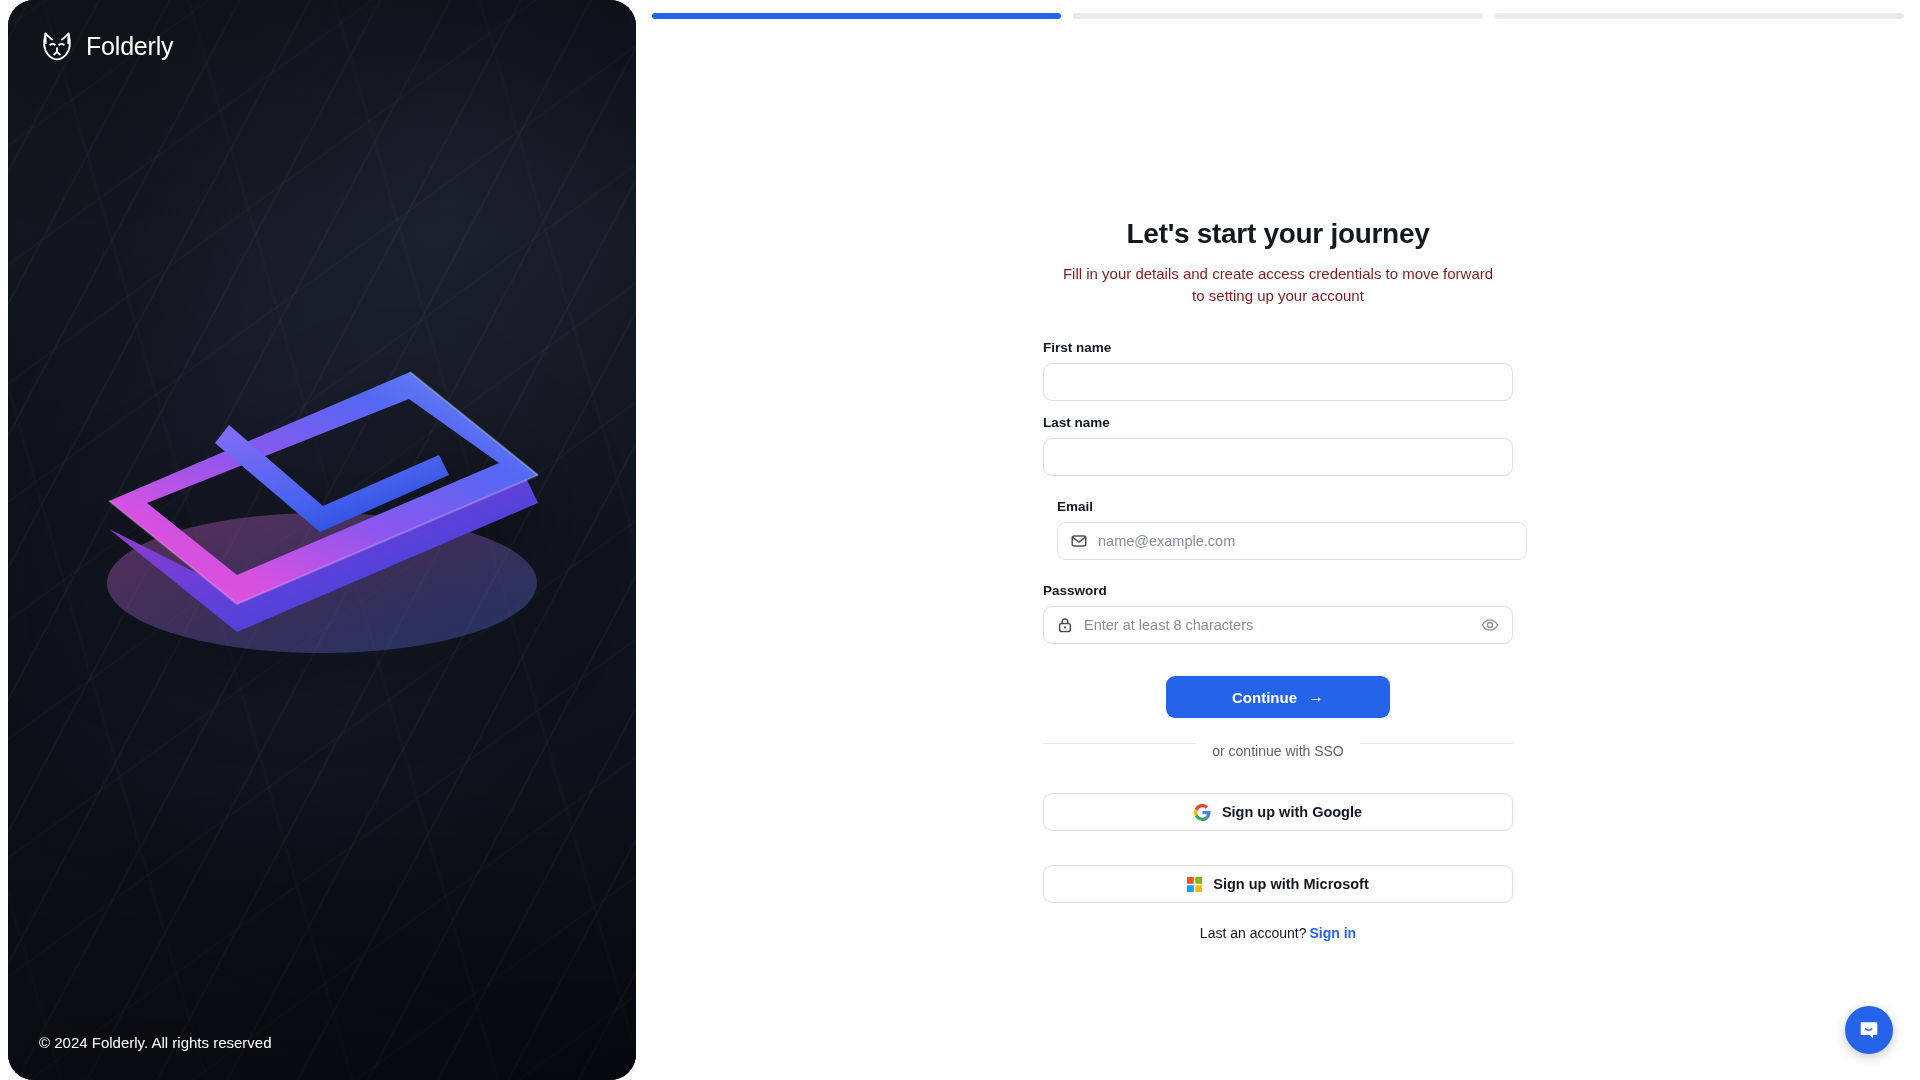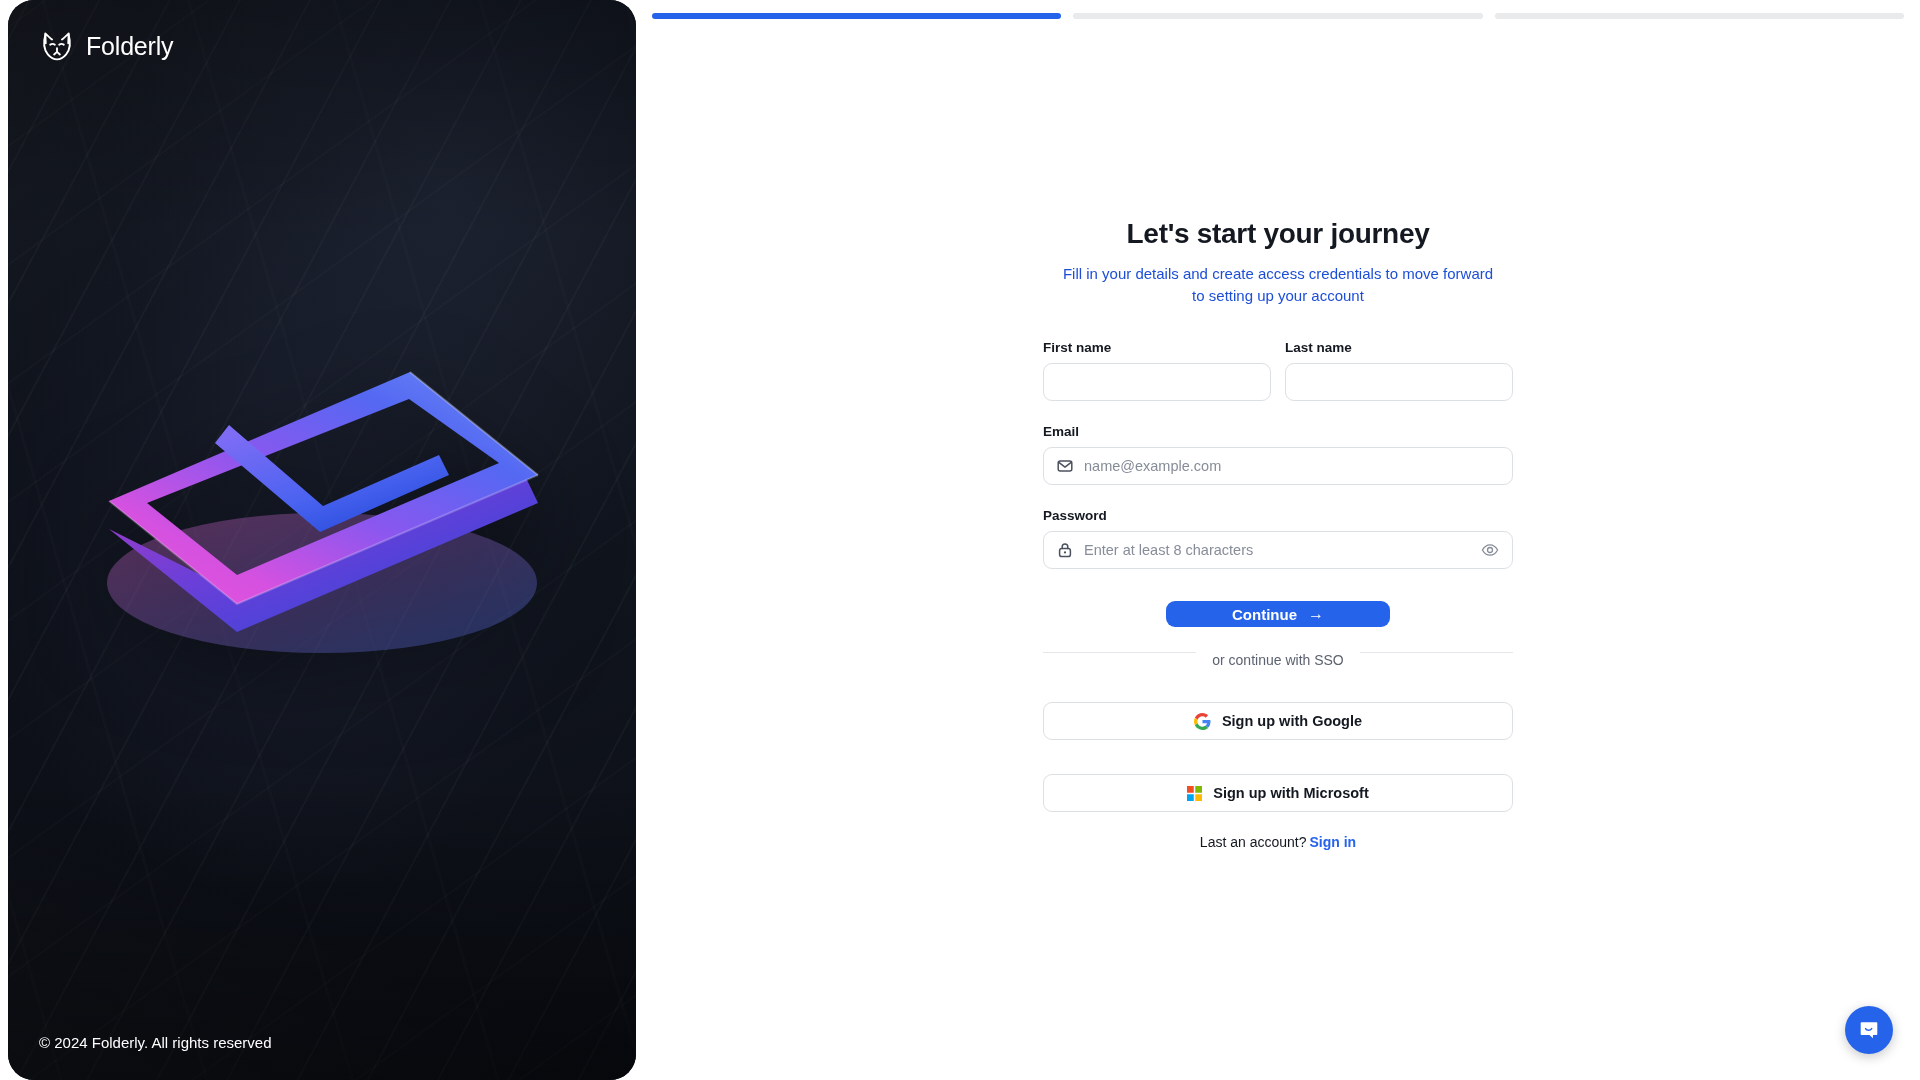--- a/index.html
+++ b/index.html
@@ -157,26 +157,26 @@
     font-size: 28px;
     font-weight: 700;
     color: #141821;
     letter-spacing: -0.3px;
     margin-bottom: 13px;
   }
   .subtitle {
     text-align: center;
     font-size: 15px;
     line-height: 22px;
-    color: #1d4ed8;
+    color: #7f1d1d;
     margin-bottom: 33px;
     padding: 0 14px;
   }
 
-  .row { display: flex; gap: 14px; margin-bottom: 23px; }
+  .row { display: flex; gap: 14px; margin-bottom: 23px; flex-direction: column; }
   .field { flex: 1 1 0; }
   .field.full { width: 100%; }
 
   label.fl {
     display: block;
     font-size: 13.5px;
     font-weight: 700;
     color: #141821;
     margin-bottom: 8px;
   }
@@ -219,21 +219,21 @@
     background: none;
     border: 0;
     padding: 0;
     cursor: pointer;
   }
   .eye-btn svg { display: block; width: 18px; height: 18px; }
 
   .continue-wrap { display: flex; justify-content: center; margin-top: 32px; }
   .continue-btn {
     width: 224px;
-    height: 26px;
+    height: 42px;
     border: 0;
     border-radius: 9px;
     background: #2563eb;
     color: #ffffff;
     font-family: "Liberation Sans", sans-serif;
     font-size: 15px;
     font-weight: 700;
     cursor: pointer;
     display: flex;
     align-items: center;
@@ -392,21 +392,21 @@
             </div>
           </div>
           <div class="field">
             <label class="fl">Last name</label>
             <div class="input-shell">
               <input type="text" placeholder="" style="">
             </div>
           </div>
         </div>
 
-        <div class="field full" style="margin-bottom:23px;">
+        <div class="field full" style="margin-bottom:23px;margin-left:14px;">
           <label class="fl">Email</label>
           <div class="input-shell">
             <svg class="lead-icon" viewBox="0 0 16 16" fill="none">
               <rect x="1.2" y="3" width="13.6" height="10" rx="2" stroke="currentColor" stroke-width="1.5"></rect>
               <path d="M2.2 4.6 L8 9.1 L13.8 4.6" stroke="currentColor" stroke-width="1.5" stroke-linecap="round" stroke-linejoin="round"></path>
             </svg>
             <input type="email" placeholder="name@example.com" style="">
           </div>
         </div>
 

